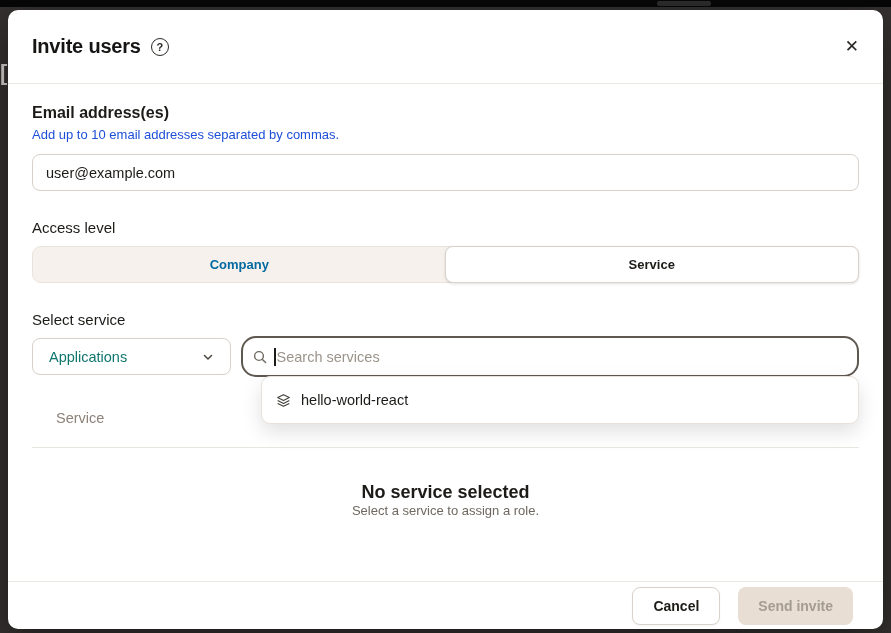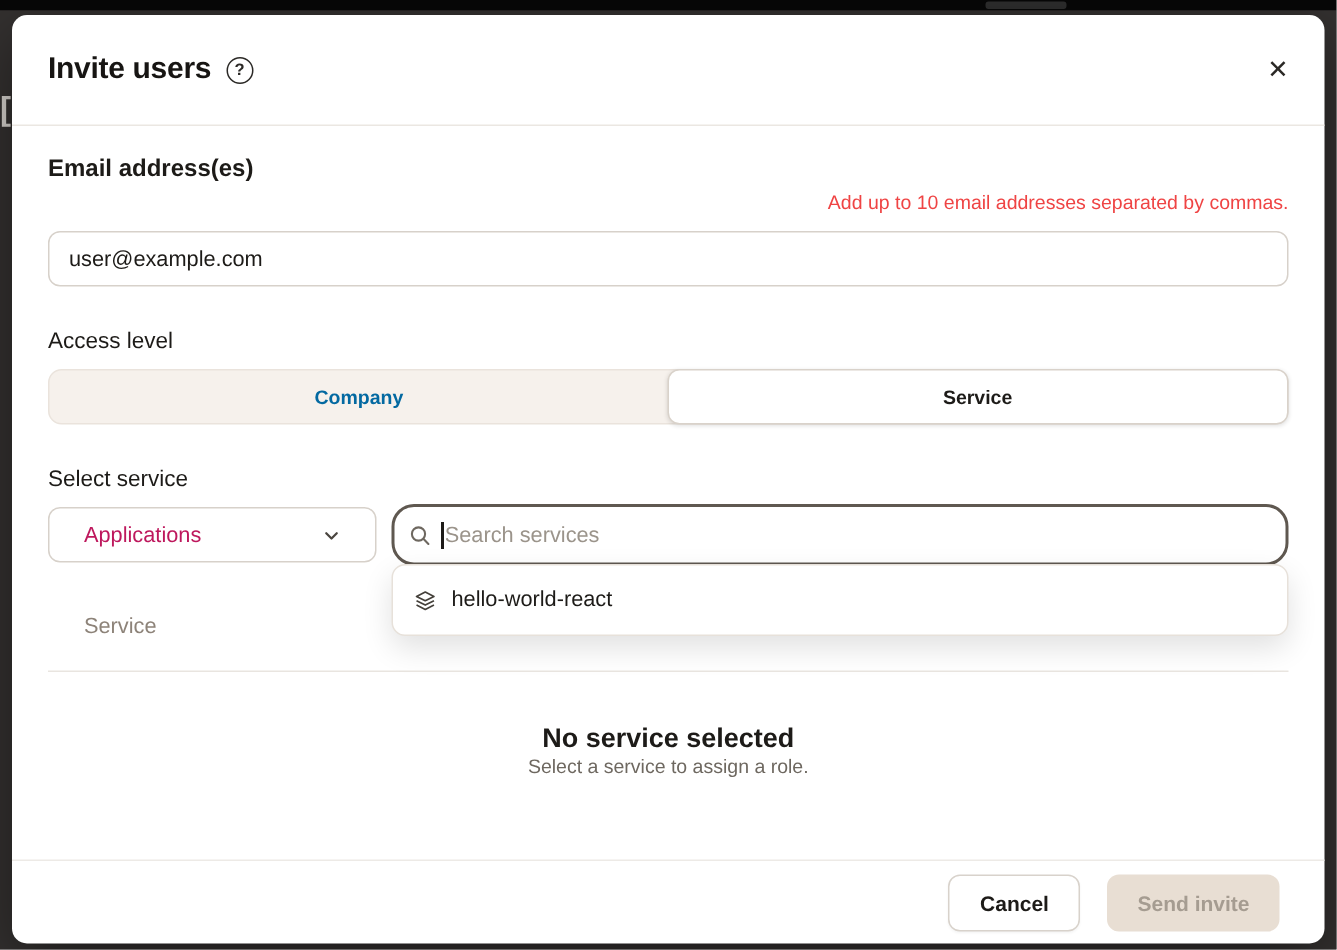--- a/index.html
+++ b/index.html
@@ -46,21 +46,21 @@
     display: flex; align-items: center; justify-content: center;
     font-size: 11px; font-weight: 700; color: #2b2926; cursor: pointer;
   }
   .close-btn {
     margin-left: auto; font-size: 17px; color: #2b2926; cursor: pointer;
     line-height: 1; background: none; border: none; font-family: inherit;
   }
   .modal-body { position: relative; flex: 1; padding: 20px 24px 0; }
 
   .field-label { font-size: 16px; font-weight: 700; color: #1d1b18; }
-  .helper-text { font-size: 13px; color: #ef4444; margin-top: 5px; text-align: right; }
+  .helper-text { font-size: 13px; color: #1d4ed8; margin-top: 5px; }
   .text-input {
     margin-top: 12px; width: 100%; height: 37px;
     border: 1px solid #d7d1ca; border-radius: 8px;
     padding: 0 13px; font-size: 14.5px; color: #1d1b18;
     font-family: inherit; background: #fff; outline: none;
   }
   .section-label { font-size: 15px; font-weight: 500; color: #1d1b18; margin-top: 28px; }
 
   .segmented {
     margin-top: 10px; height: 37px; display: flex;
@@ -72,24 +72,24 @@
     border-radius: 8px;
   }
   .segment.selected {
     background: #fff; border: 1px solid #d9d2ca; color: #1d1b18;
     box-shadow: 0 1px 3px rgba(0,0,0,0.12);
     margin: -1px;
   }
 
   .select-row { display: flex; align-items: center; margin-top: 8px; position: relative; }
   .dropdown {
-    width: 219px; height: 37px; flex: 0 0 auto;
+    width: 199px; height: 37px; flex: 0 0 auto;
     border: 1px solid #d7d1ca; border-radius: 8px; background: #fff;
     display: flex; align-items: center; justify-content: space-between;
-    padding: 0 23px; font-size: 14.5px; color: #be185d; cursor: pointer;
+    padding: 0 16px; font-size: 14.5px; color: #0f766e; cursor: pointer;
   }
   .searchbox {
     flex: 1; margin-left: 10px; height: 41px;
     border: 2px solid #5f5850; border-radius: 15px; background: #fff;
     display: flex; align-items: center; padding: 0 10px;
   }
   .searchbox .sicon { margin-right: 7px; display: flex; }
   .caret { width: 1.5px; height: 18px; background: #1d1b18; flex: 0 0 auto; }
   .search-input {
     flex: 1; border: none; outline: none; font-family: inherit;
@@ -109,21 +109,21 @@
   .popover-item .licon { margin-right: 10px; display: flex; }
 
   .table-header { margin: 33px 0 0 24px; font-size: 14.5px; color: #8d8379; }
   .divider { margin-top: 21px; border-top: 1px solid #e9e5e0; }
 
   .empty-state { text-align: center; padding-top: 34px; }
   .empty-title { font-size: 18px; font-weight: 700; color: #1d1b18; }
   .empty-sub { font-size: 13px; color: #6e6860; }
 
   .modal-footer {
-    flex: 0 0 auto; height: 56px; border-top: 1px solid #edeae6;
+    flex: 0 0 auto; height: 48px; border-top: 1px solid #edeae6;
     display: flex; align-items: center; justify-content: flex-end;
     gap: 18px; padding: 0 30px;
   }
   .btn {
     height: 38px; padding: 0 20px; border-radius: 8px;
     font-size: 14px; font-weight: 600; font-family: inherit; cursor: pointer;
     display: flex; align-items: center;
   }
   .btn-cancel {
     background: #fff; border: 1px solid #d8d2cb; color: #1d1b18;

